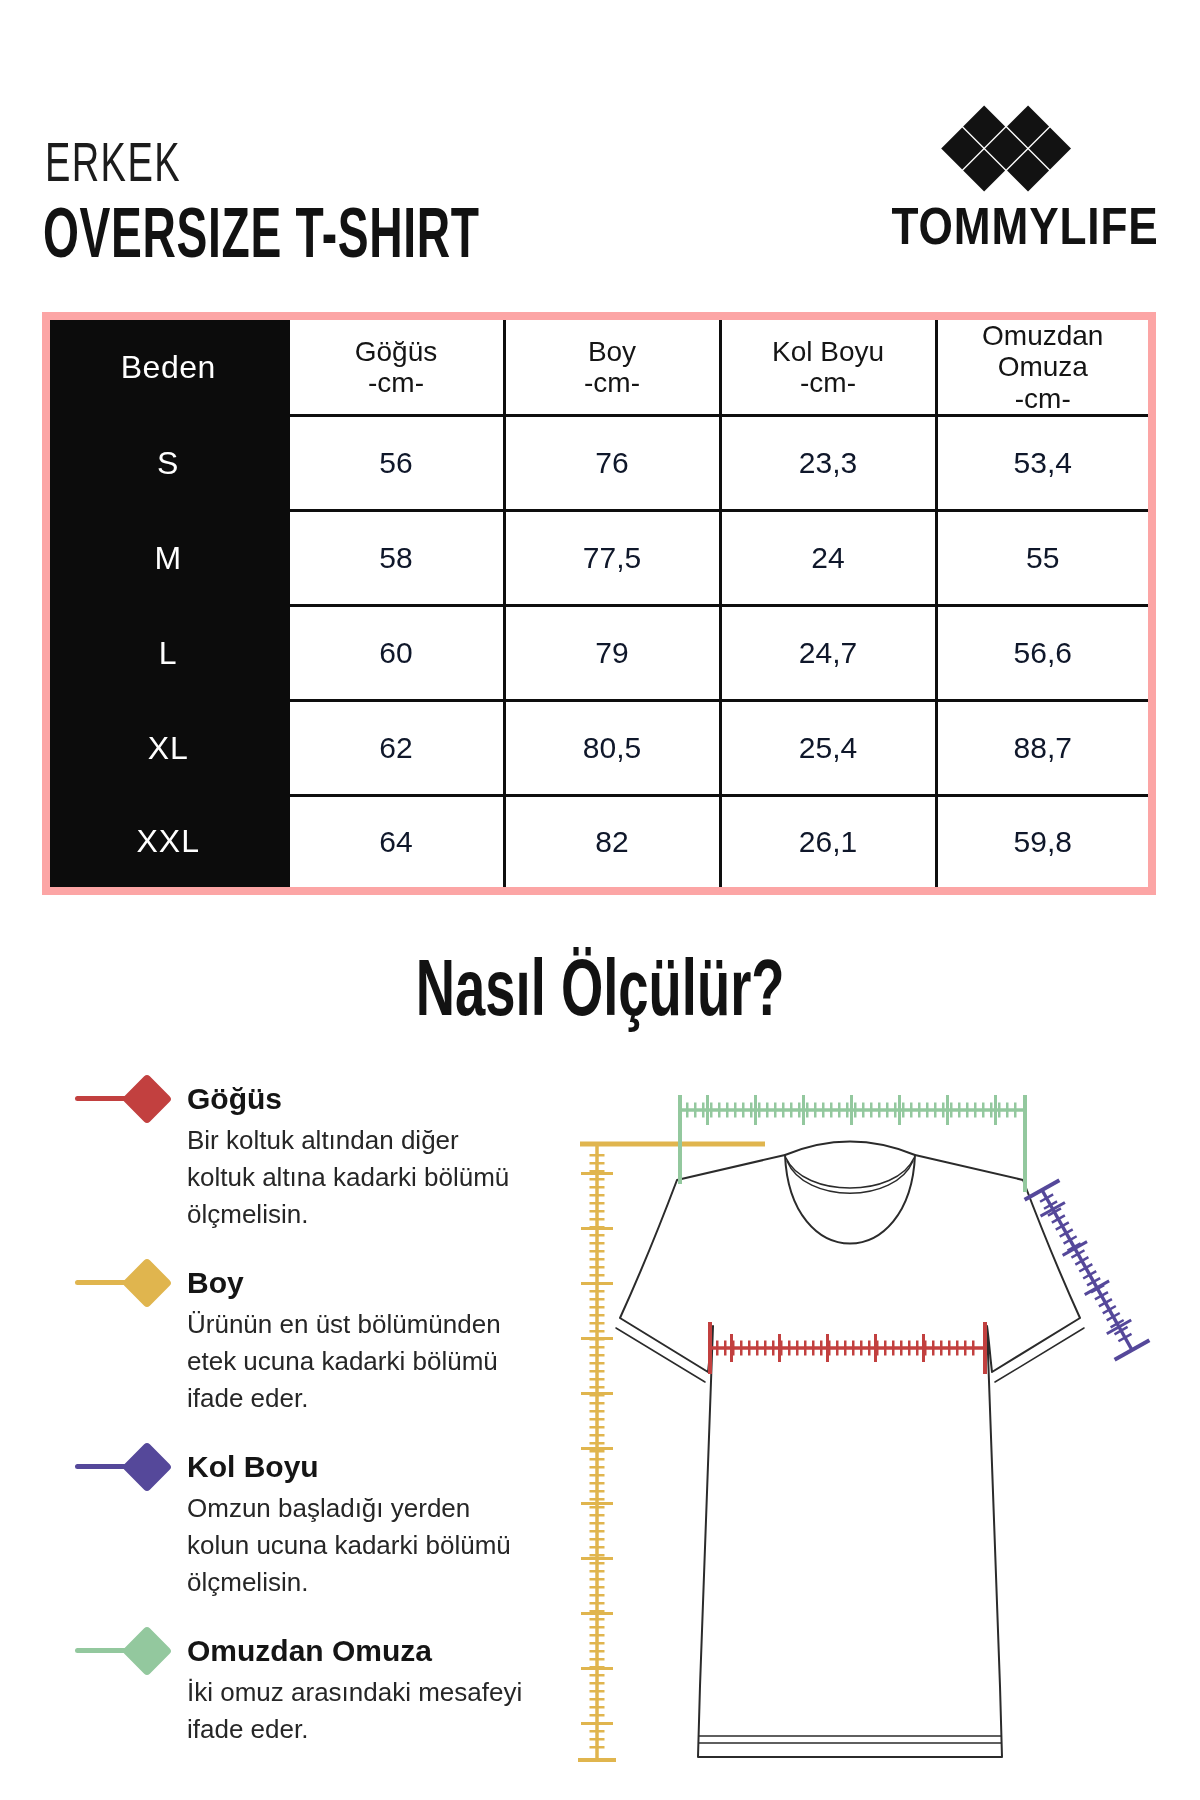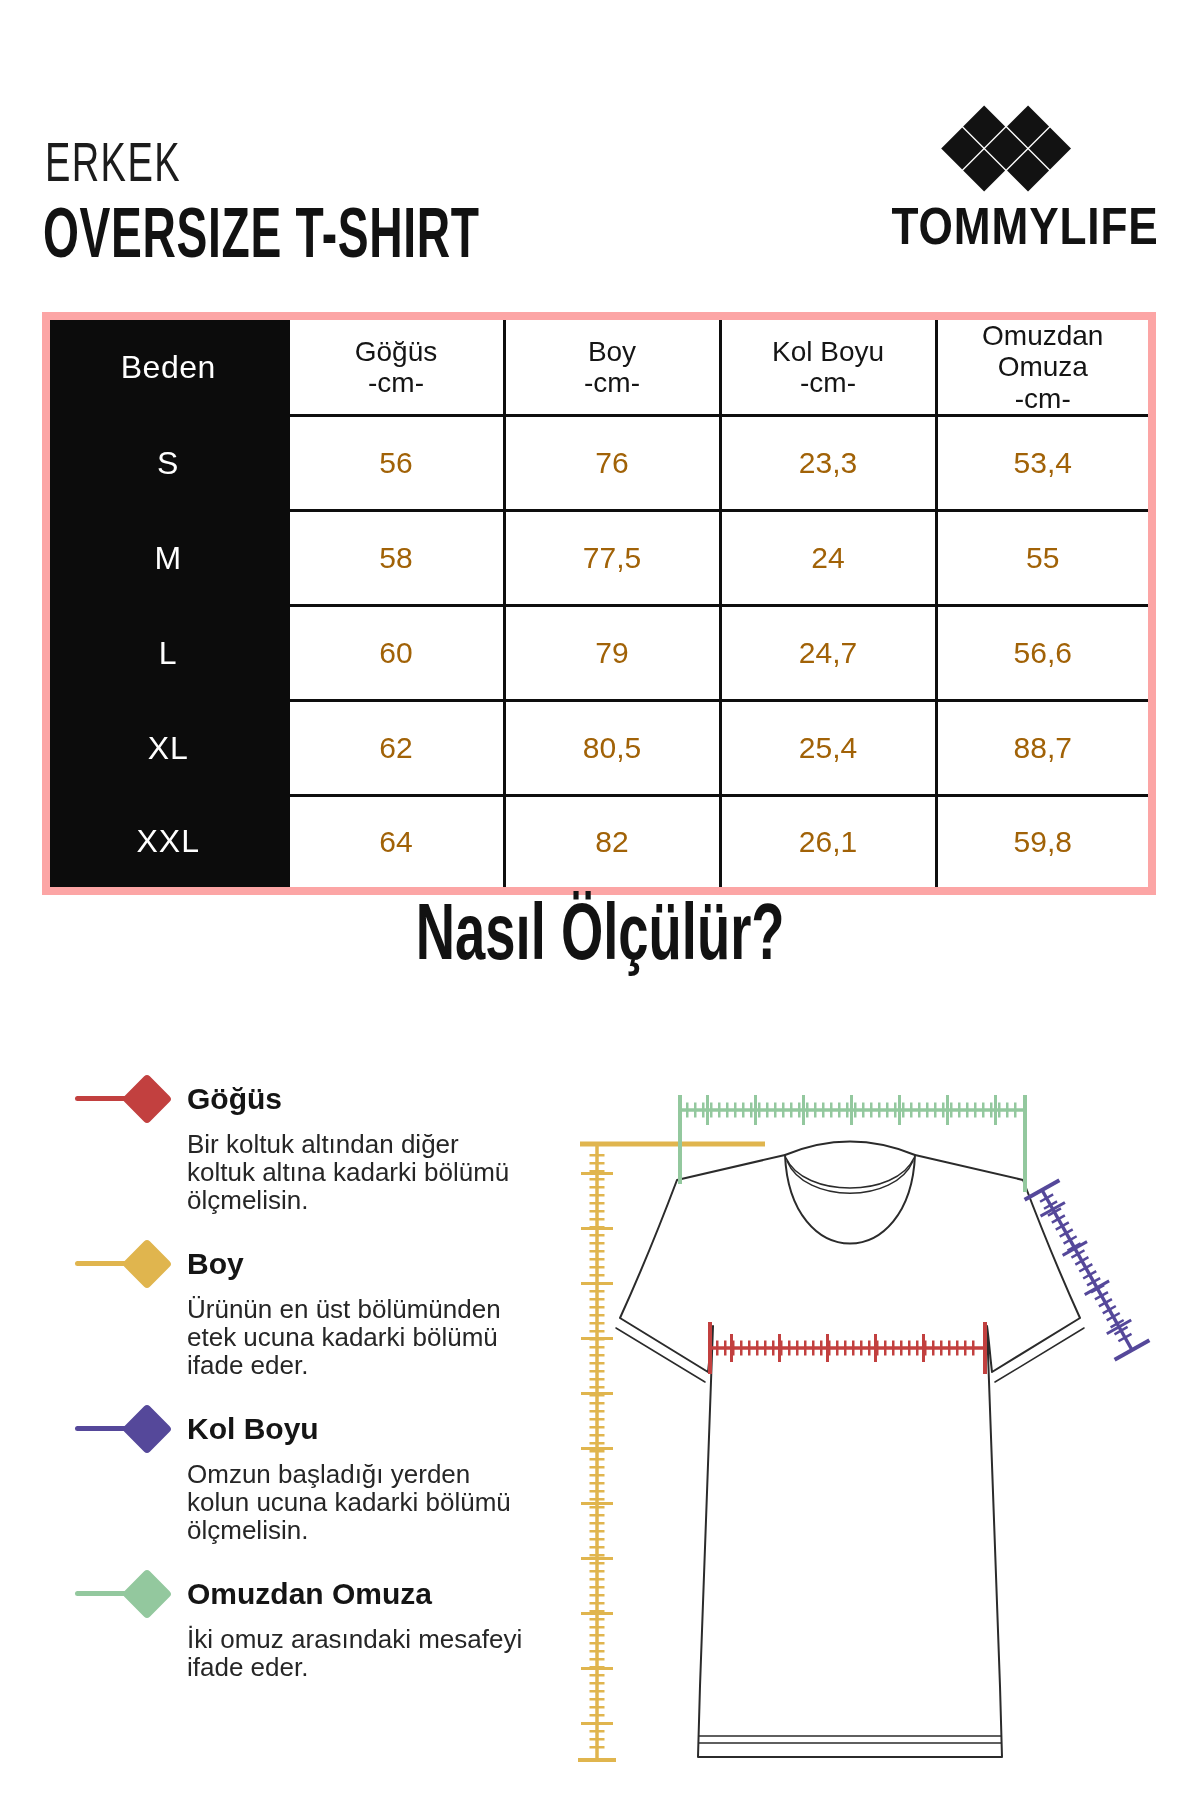--- a/index.html
+++ b/index.html
@@ -19,34 +19,34 @@
   
   table.size-table{position:absolute;left:42px;top:312px;border-collapse:collapse;
             table-layout:fixed;border:8px solid #fca5a5;}
   .size-table td{border:3px solid #0e0e0e;text-align:center;vertical-align:middle;padding:0;}
   .size-table tr{height:95px;}
   .size-table td.dark{background:#0c0c0c;color:#fff;border-color:#0c0c0c;}
   .corner-cell{font-size:32px;letter-spacing:.5px;}
   .head-cell{font-size:28px;line-height:1.12;color:#151515;}
   .head-cell .wrap-label{display:block;max-width:160px;margin:0 auto;}
   .size-cell{font-size:32px;letter-spacing:1px;}
-  .val-cell{font-size:30px;color:#a16207;}
+  .val-cell{font-size:30px;color:#0f172a;}
 
   
-  .measure-title{position:absolute;left:0;top:892px;width:1200px;text-align:center;}
+  .measure-title{position:absolute;left:0;top:948px;width:1200px;text-align:center;}
   .measure-title span{display:inline-block;font-size:80px;font-weight:700;line-height:1;
             transform:scaleX(.68);transform-origin:center top;color:#121212;}
 
   .legend{position:absolute;left:75px;top:1080px;width:460px;}
   .legend-item{display:flex;margin-bottom:31px;}
   .marker{flex:none;width:112px;position:relative;height:42px;}
   .m-line{position:absolute;left:0;top:16px;width:72px;height:5px;border-radius:3px;}
   .m-diamond{position:absolute;left:54px;top:1px;width:36px;height:36px;transform:rotate(45deg);border-radius:4px;}
   .l-title{font-size:30px;font-weight:700;line-height:38px;color:#151515;}
-  .l-desc{margin-top:12px;font-size:26px;line-height:28px;color:#262626;width:345px;}
+  .l-desc{margin-top:4px;font-size:26px;line-height:37px;color:#262626;width:345px;}
 
   .diagram-svg{position:absolute;left:480px;top:1060px;width:700px;height:740px;}
 </style>
 </head>
 <body>
 
 <div class="page">
 
   <div class="category">ERKEK</div>
   <div class="main-title">OVERSIZE T-SHIRT</div>

